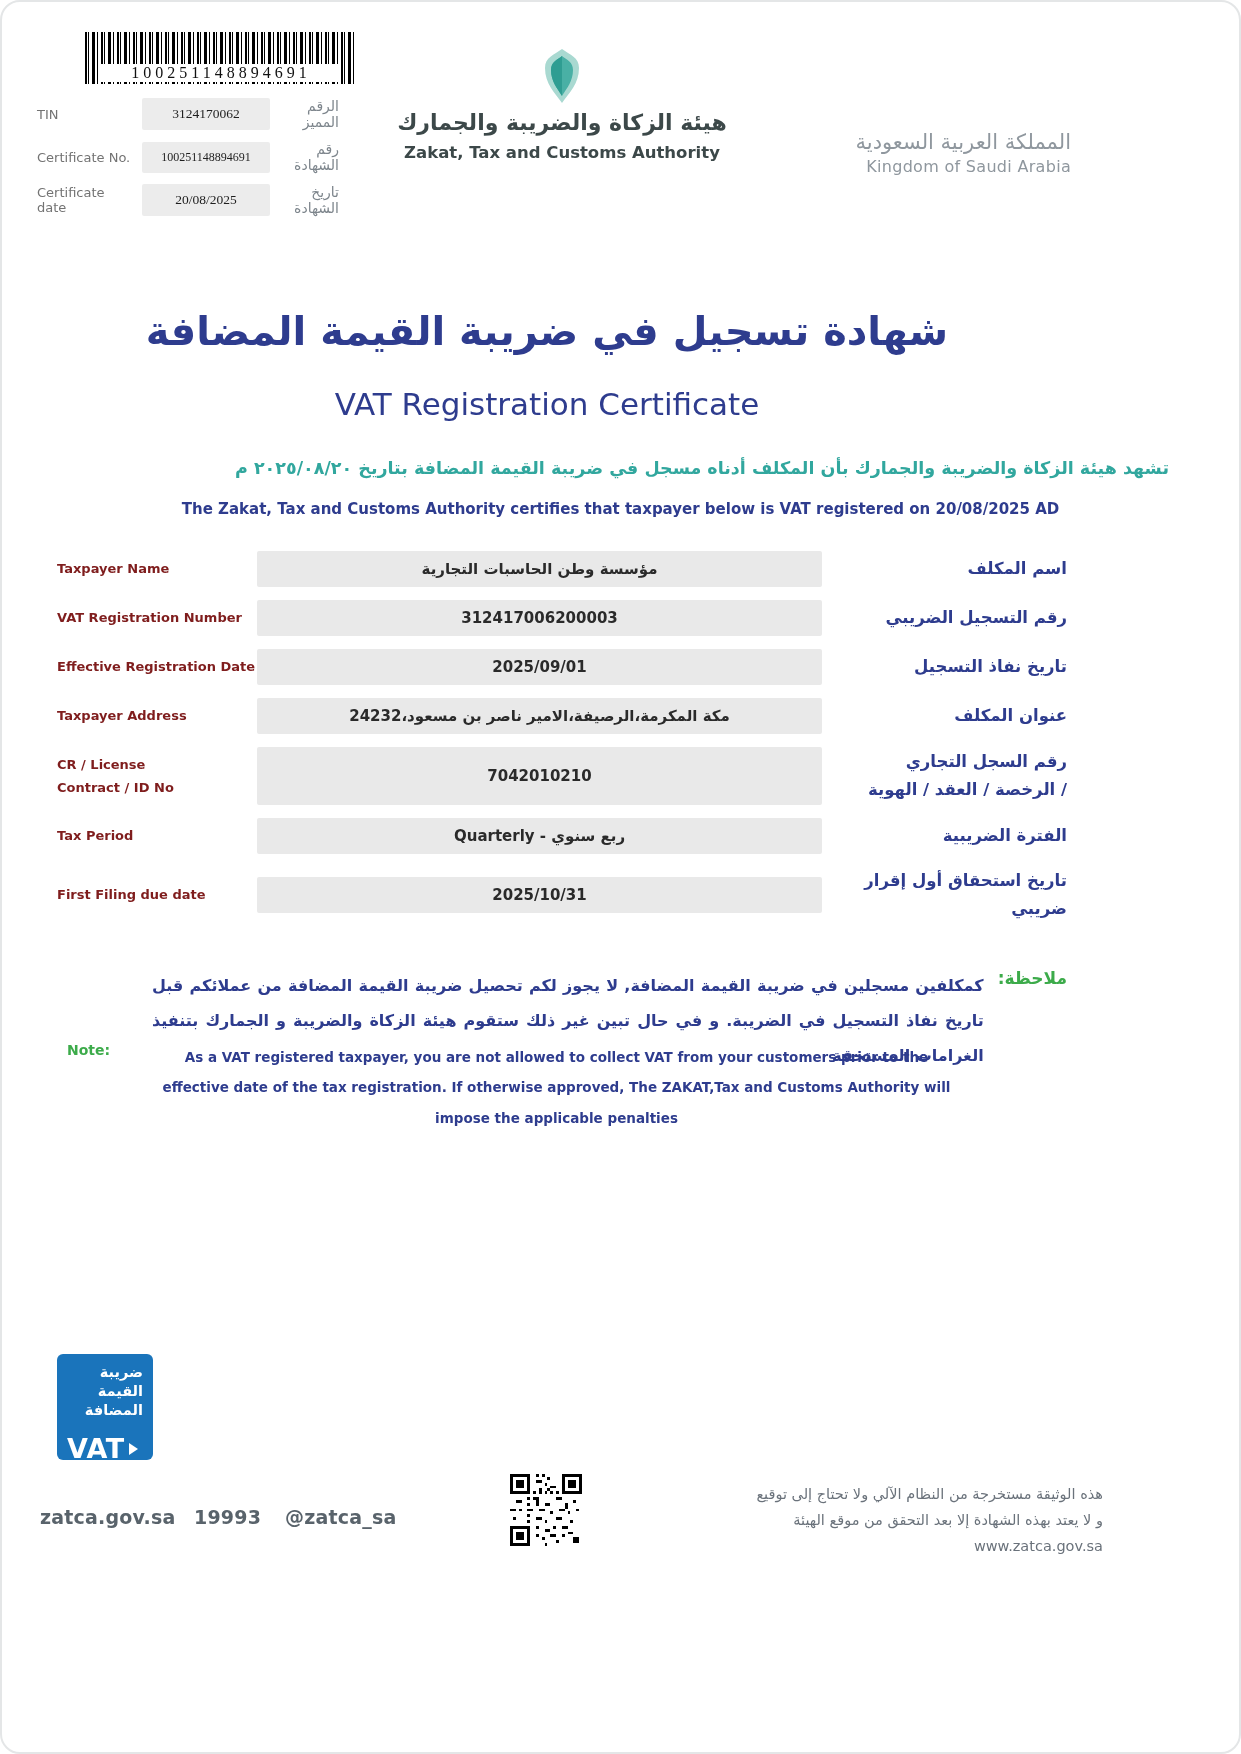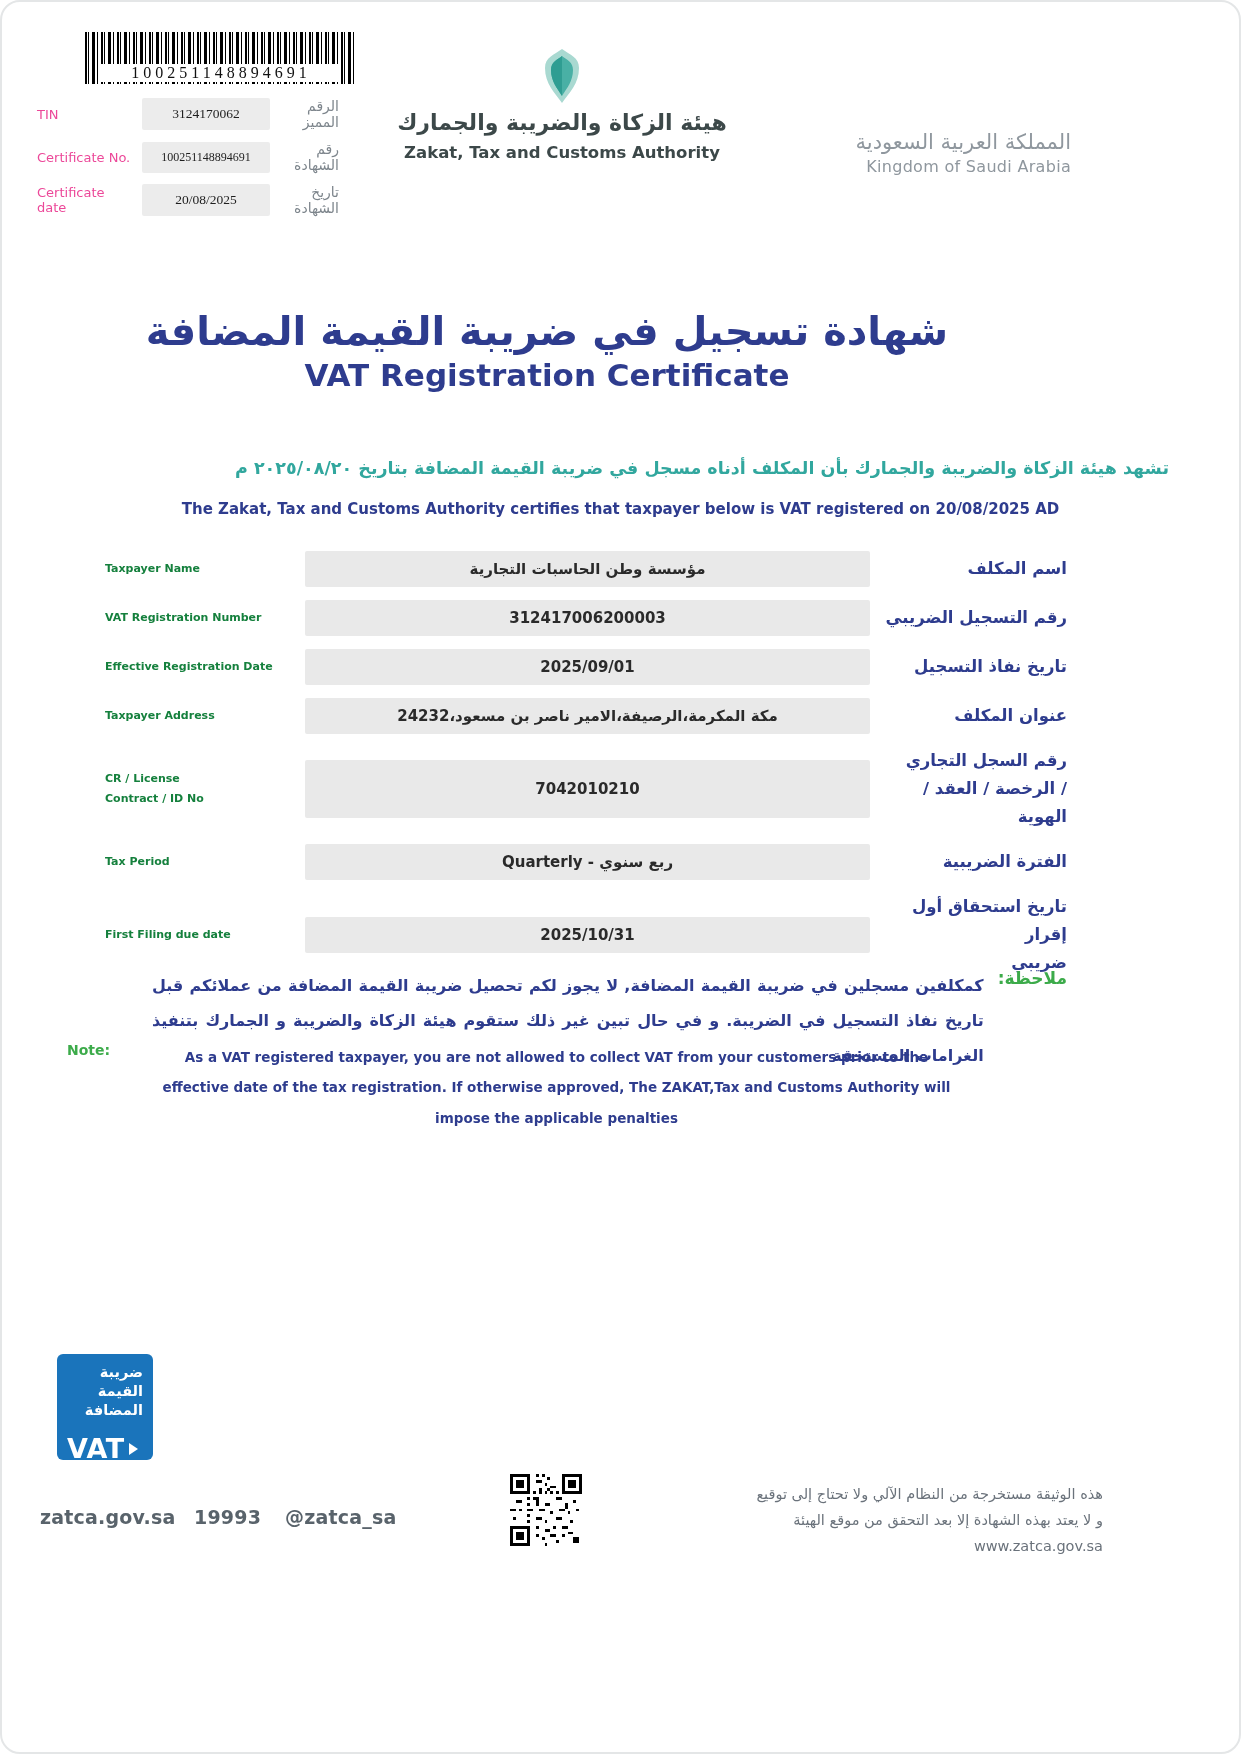--- a/index.html
+++ b/index.html
@@ -15,51 +15,51 @@
     position:relative; margin-left:48px; width:272px; height:52px;
     background:repeating-linear-gradient(90deg,#000 0 2px,#fff 2px 3px,#000 3px 4px,#fff 4px 7px,#000 7px 10px,#fff 10px 12px,#000 12px 13px,#fff 13px 16px);
     margin-bottom:14px;
   }
   .barcode-num {
     position:absolute; left:16px; right:16px; bottom:2px; background:#fff;
     font-family:"Liberation Serif", serif; font-size:16px; letter-spacing:4px;
     text-align:center; color:#111; line-height:1.15;
   }
   .mrow { display:flex; align-items:center; gap:10px; margin-bottom:11px; }
-  .mlabel { width:95px; font-size:13px; color:#ec4899; }
+  .mlabel { width:95px; font-size:13px; color:#737373; }
   .mval {
     width:128px; background:#ececec; border-radius:2px; padding:8px 2px;
     font-family:"Liberation Serif", serif; font-size:13.5px; color:#1e1e1e; text-align:center;
   }
   .mlabel-ar { flex:1; text-align:right; font-size:14px; color:#7d858c; }
 
   .hdr-center { position:absolute; top:44px; left:395px; width:330px; text-align:center; }
   .auth-ar { font-size:22px; font-weight:bold; color:#3c4849; }
   .auth-en { margin-top:8px; font-size:16.5px; font-weight:bold; color:#3c4849; }
 
   .hdr-right { position:absolute; top:128px; right:168px; text-align:right; }
   .king-ar { font-size:21px; color:#8f979e; margin-bottom:3px; }
   .king-en { font-size:16px; color:#8f979e; letter-spacing:0.3px; }
 
   
   .title-ar { position:absolute; top:306px; left:0; width:1090px; text-align:center;
               font-size:40px; font-weight:bold; color:#2e3c8e; }
-  .title-en { position:absolute; top:355px; left:0; width:1090px; text-align:center;
-              font-size:31px; font-weight:bold; color:#2e3c8e; }
+  .title-en { position:absolute; top:384px; left:0; width:1090px; text-align:center;
+              font-size:31px; font-weight:normal; color:#2e3c8e; }
 
   .cert-ar { position:absolute; top:456px; left:70px; right:70px; text-align:right;
              font-size:17.5px; font-weight:bold; color:#31a79e; }
   .cert-en { position:absolute; top:498px; left:70px; right:70px; text-align:center;
              font-size:15px; font-weight:bold; color:#2e3c8e; }
 
   
   .dtable { position:absolute; top:549px; left:55px; width:1010px; }
   .trow { display:flex; align-items:center; margin-bottom:13px; }
-  .tlabel-en { width:200px; font-size:11px; font-weight:bold; color:#15803d;
-               white-space:pre-line; line-height:1.8;margin-left:48px; }
+  .tlabel-en { width:200px; font-size:13px; font-weight:bold; color:#7f1d1d;
+               white-space:pre-line; line-height:1.8; }
   .tvalue { width:565px; min-height:36px; background:#e9e9e9; border-radius:2px;
             display:flex; align-items:center; justify-content:center;
             font-size:15px; font-weight:bold; color:#2a2a2a; padding:4px 10px; }
   .trow.tall .tvalue { min-height:58px; }
   .tlabel-ar { flex:1; text-align:right; direction:rtl; font-size:16.5px; font-weight:bold;
                color:#2e3c8e; white-space:pre-line; line-height:1.7; }
 
   
   .note-ar { position:absolute; top:966px; left:150px; width:915px;
              display:flex; gap:14px; direction:rtl; }

